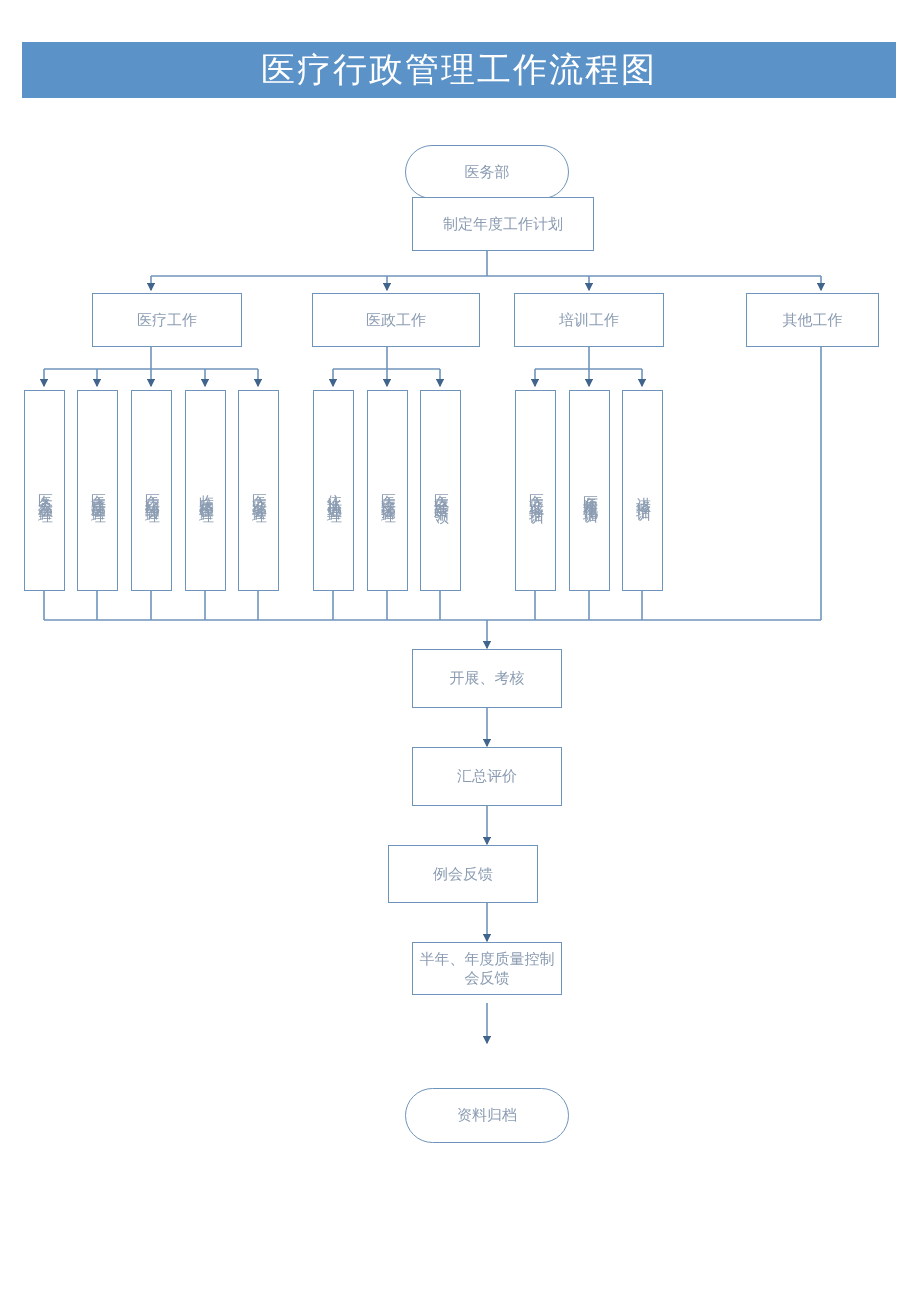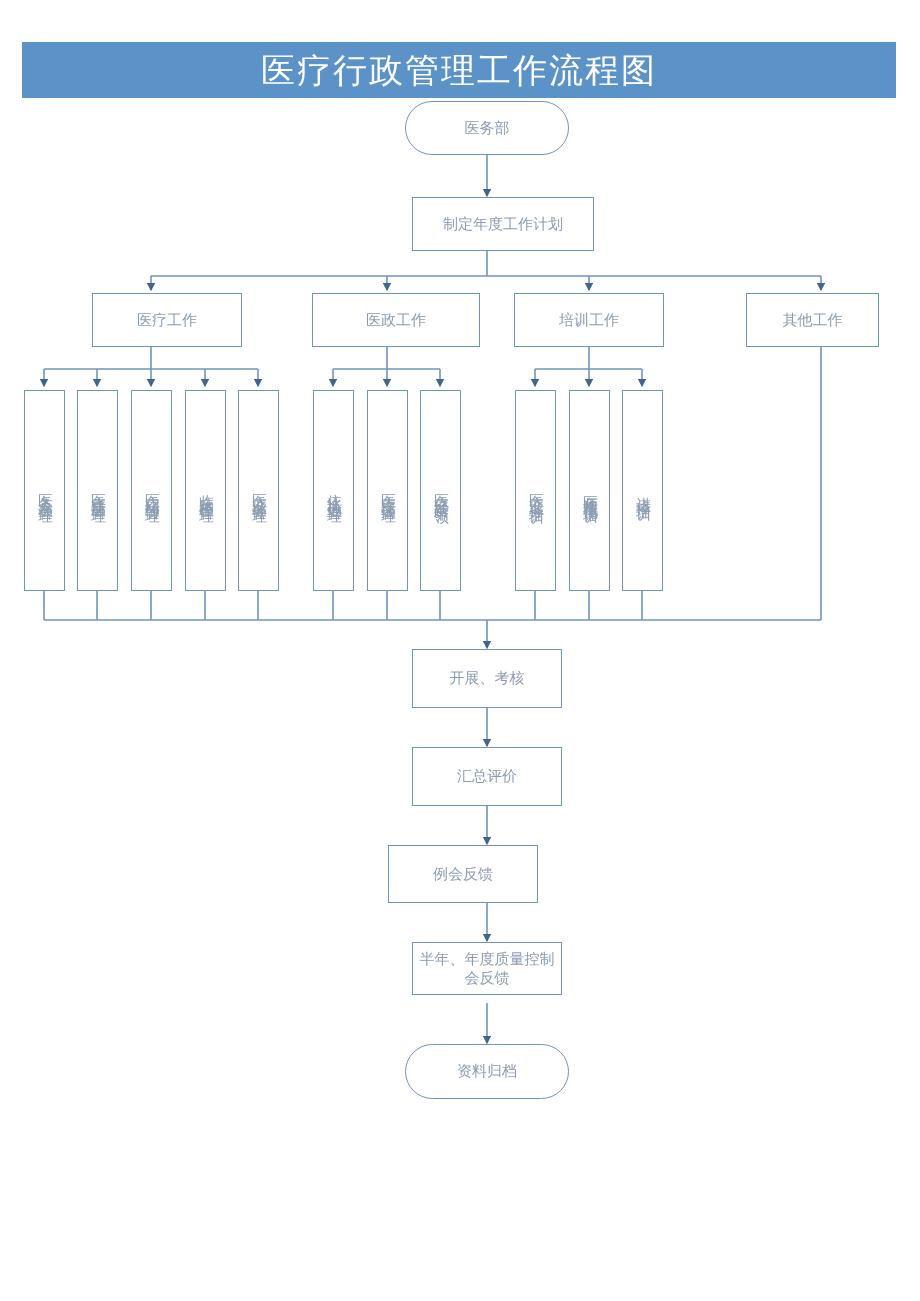--- a/index.html
+++ b/index.html
@@ -29,21 +29,21 @@
     width: 874px; height: 56px;
     background: #5b92c7;
     display: flex;
     align-items: center;
     justify-content: center;
   }
   #title-text {
     color: #ffffff;
     font-size: 34px;
     letter-spacing: 2px;
-    font-family: Liberation Sans, sans-serif;
+    font-family: Liberation Serif, serif;
     line-height: 1;
     white-space: nowrap;
   }
 
   
   #wires {
     position: absolute;
     left: 0; top: 0;
     width: 920px; height: 1301px;
     pointer-events: none;
@@ -57,20 +57,21 @@
     color: #8b9cb2;
     display: flex;
     align-items: center;
     justify-content: center;
     text-align: center;
     font-family: "Liberation Serif", "DejaVu Serif", serif;
     line-height: 1.22;
   }
   .node.rounded {
     border-radius: 36px;
+    margin-top: 44px;
   }
   .node.horiz {
     font-size: 15px;
     padding: 2px 6px;
   }
   
   .node.vert {
     font-size: 15px;
     padding: 10px 2px;
     align-items: center;

